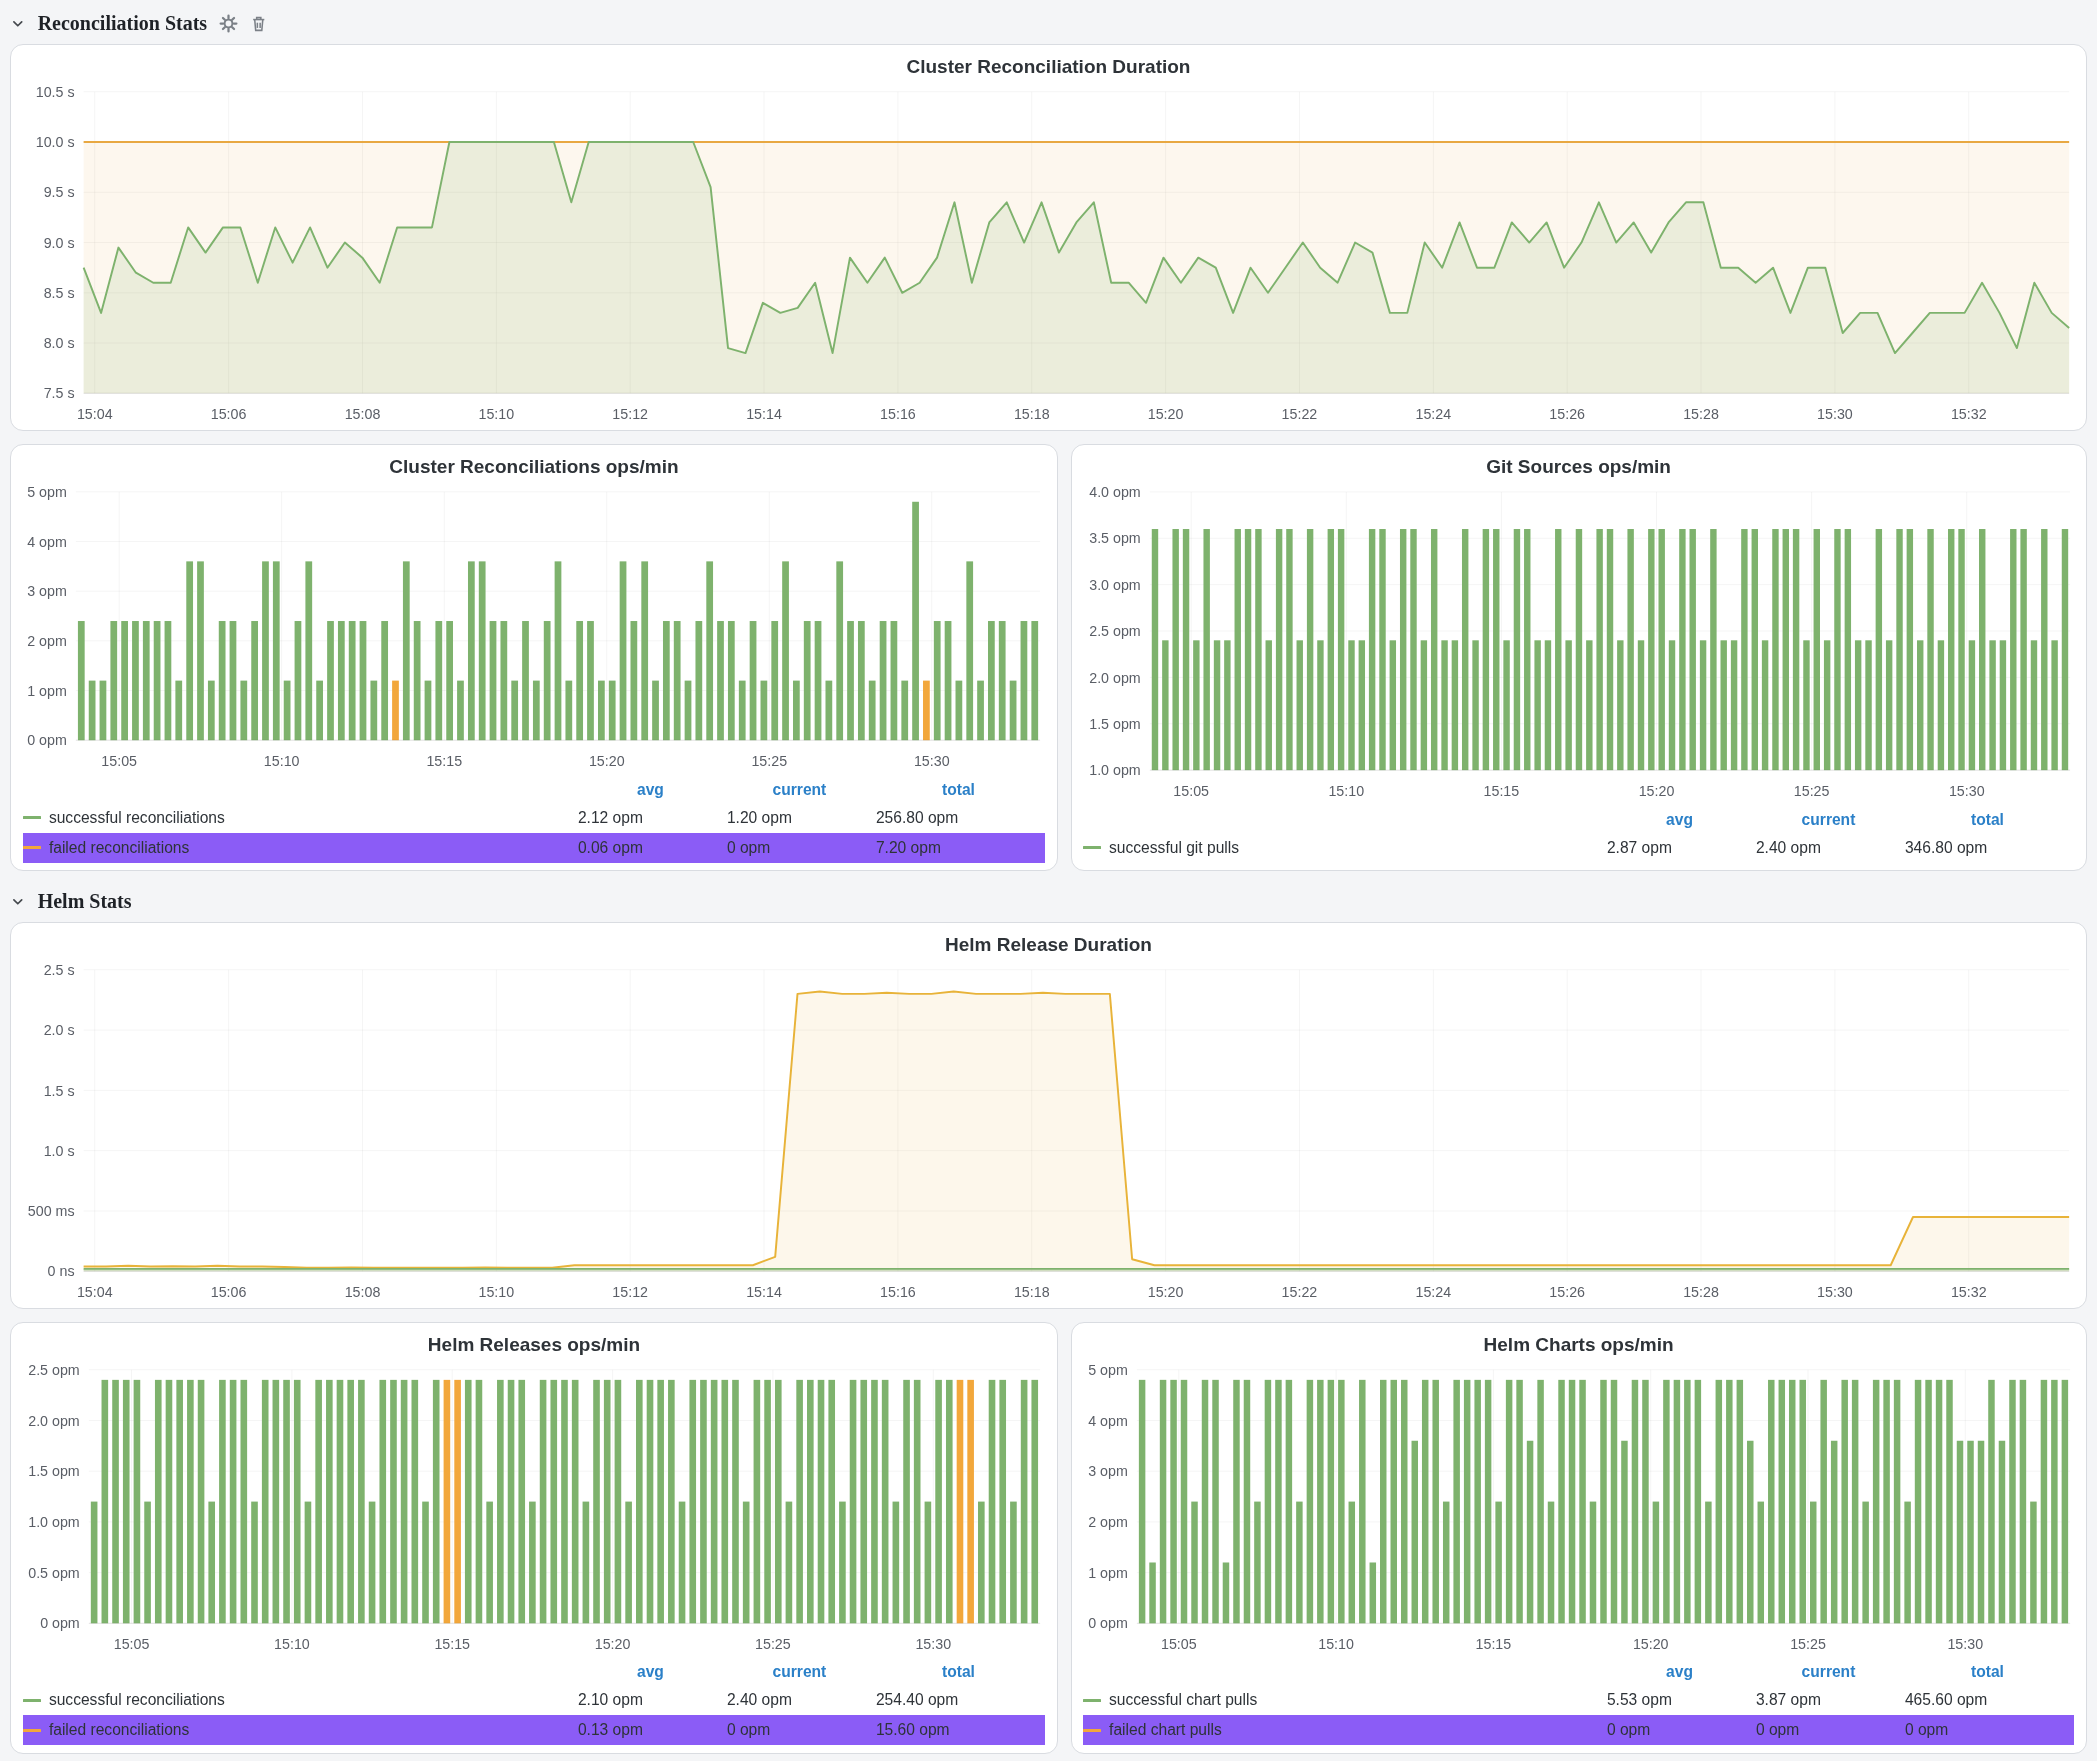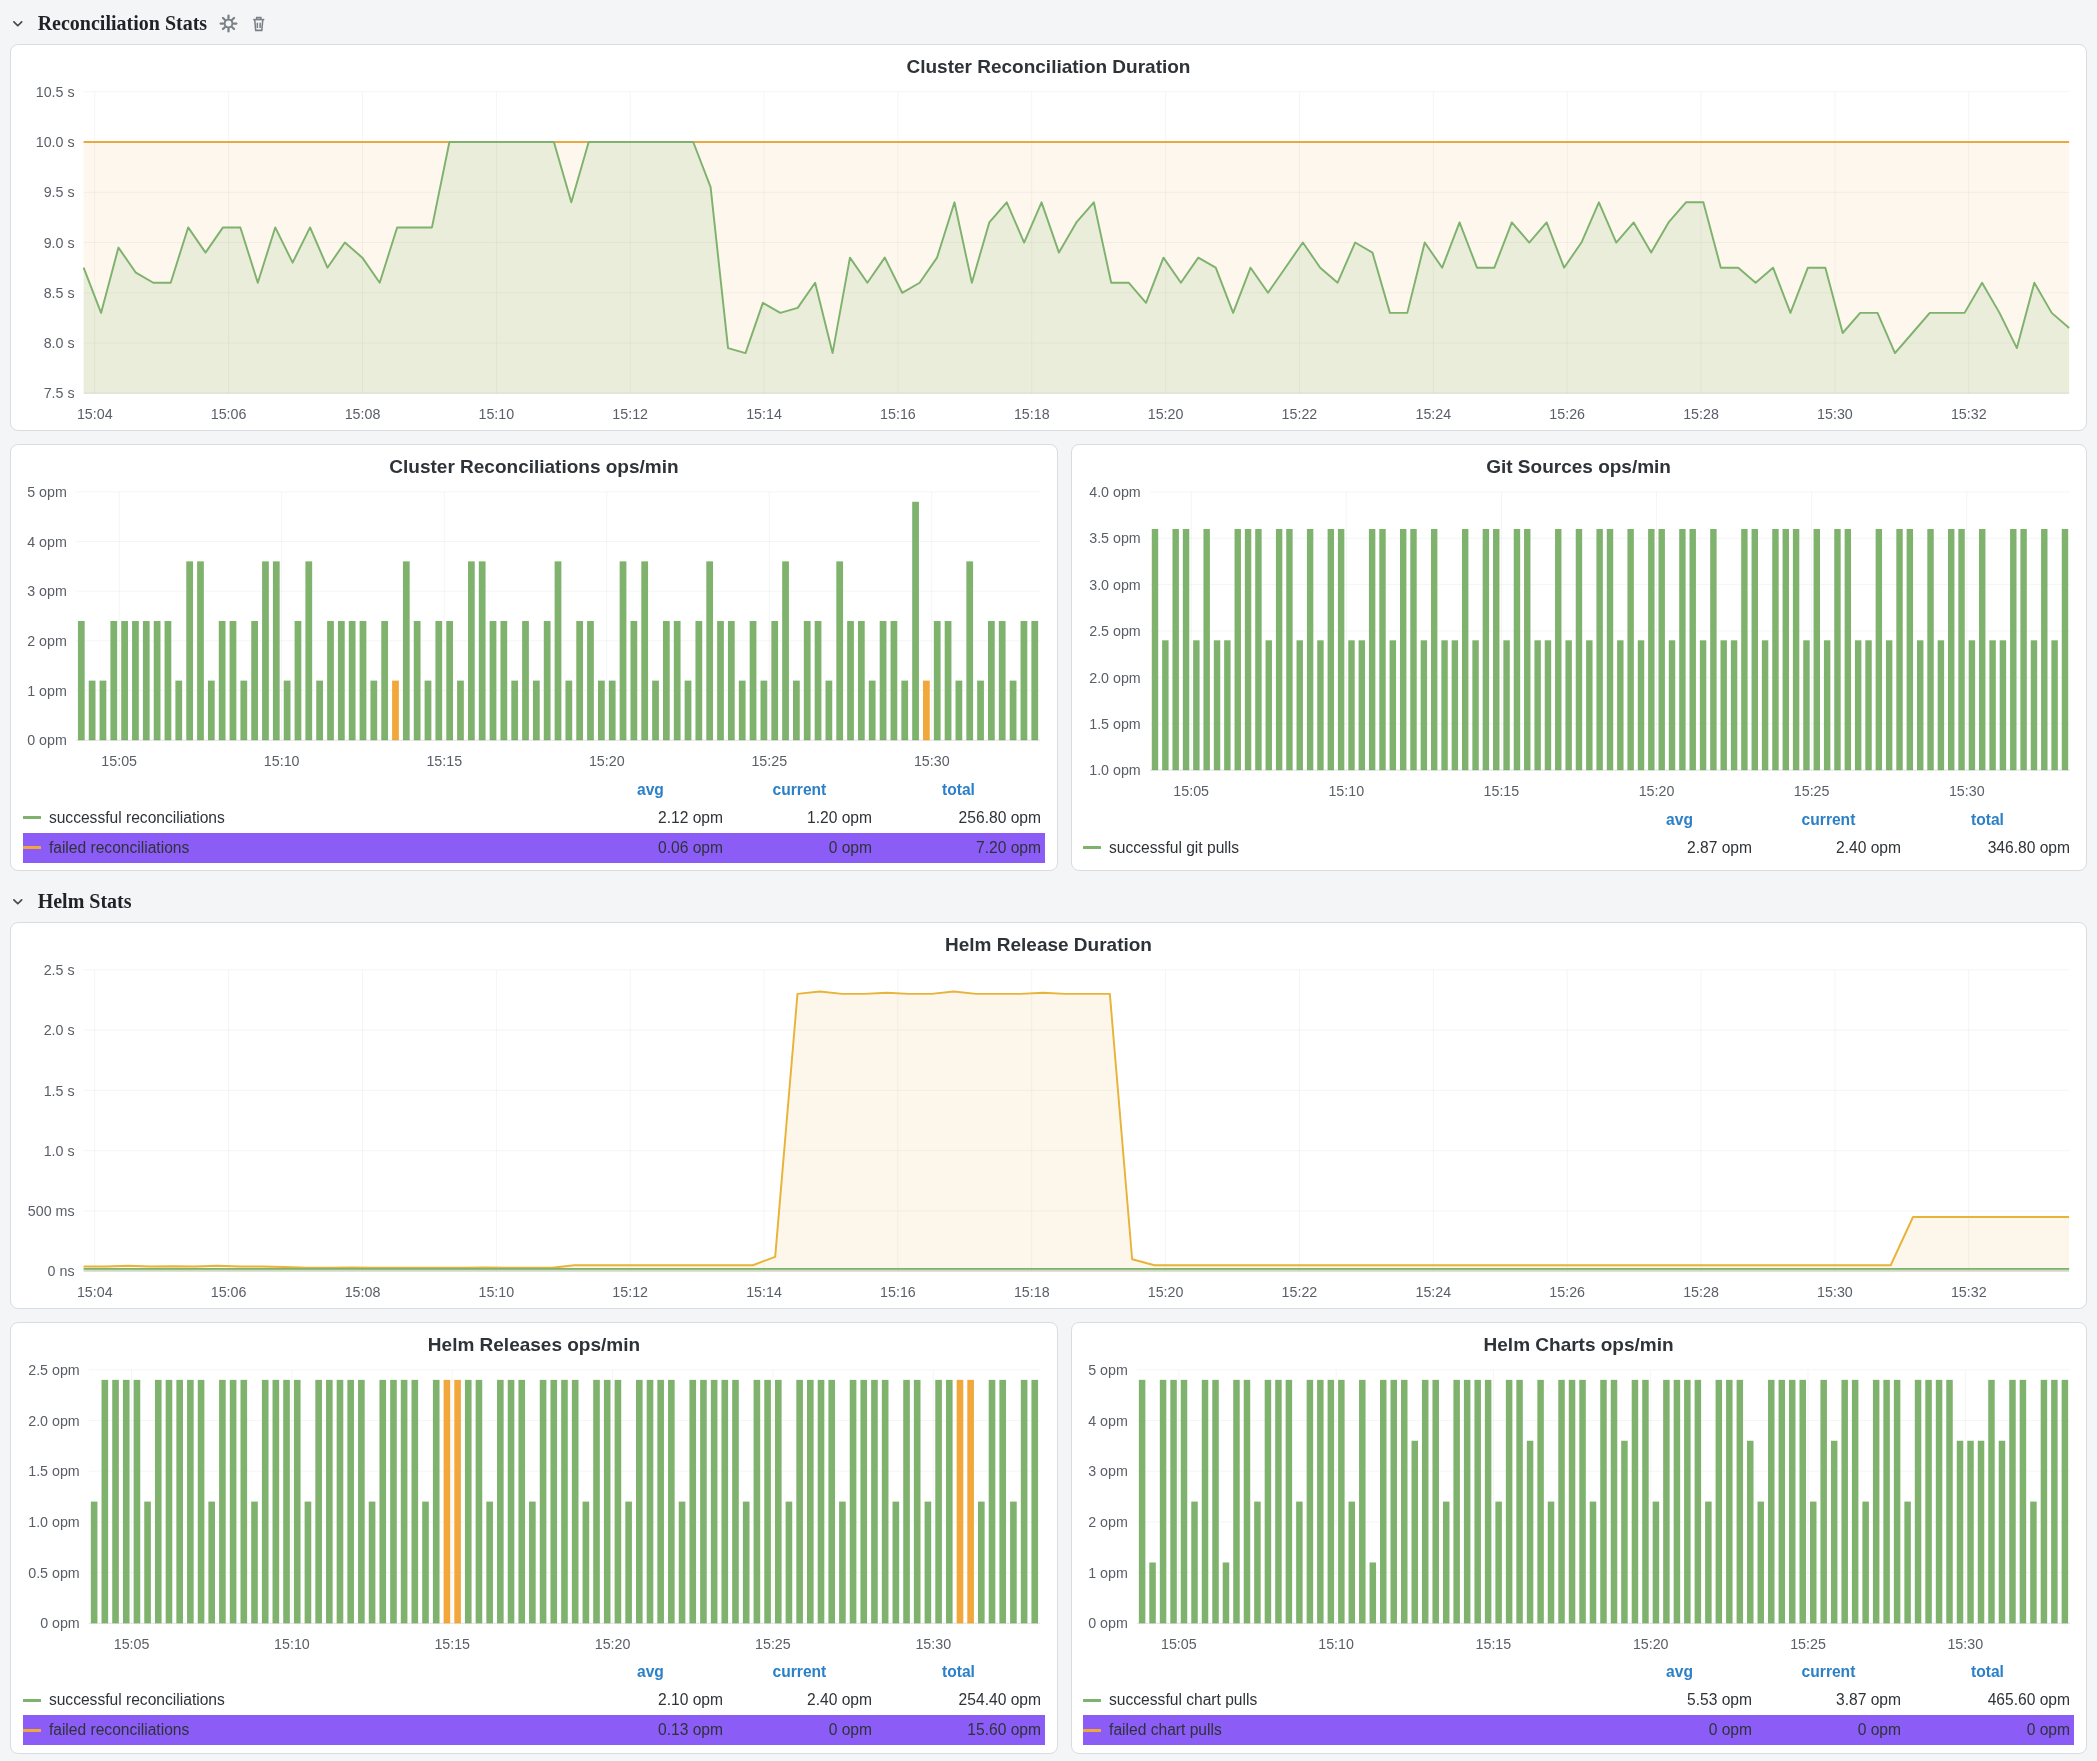--- a/index.html
+++ b/index.html
@@ -10,21 +10,21 @@
     font-family:"Liberation Sans", sans-serif;
     color:#24292e;
   }
   .wrap { padding:6.5px 10.4px 7.8px 10.4px; }
 
   .sec-head { display:flex; align-items:center; gap:10.4px; height:34px; cursor:pointer; }
   .sec-title { font-size:20px; font-weight:bold; color:#1f2227; margin-left:1.3px;font-family:Liberation Serif, serif; }
   .chev { display:flex; align-items:center; color:#45494e; }
   .icon-btn { display:flex; align-items:center; color:#7b8087; cursor:pointer; }
 
-  .panel { background:#ffffff; border:0.6px solid #d9dce1; border-radius:8px;
+  .panel { background:#ffffff; border:0.6px solid #d9dce1; border-radius:13px;
            display:flex; flex-direction:column; overflow:hidden; }
   .panel-title { text-align:center; font-size:19px; font-weight:bold; color:#2e3338;
                  padding:10.4px 0 2.6px 0; flex:0 0 auto; cursor:pointer; }
   .chart { flex:1 1 auto; min-height:0; position:relative; }
   .chart svg { display:block; }
   .chart .grid { stroke:rgba(33,33,33,0.07); stroke-width:1; }
   .chart .axis { stroke:rgba(33,33,33,0.14); stroke-width:1; }
   .chart text.tick { font-family:"Liberation Sans",sans-serif; font-size:22px; fill:#5a5e66; }
   .tx { text-anchor:middle; }
   .ty { text-anchor:end; }
@@ -37,21 +37,21 @@
   #panel-helm-duration { height:387px; margin-top:3.9px; }
   .row2 { height:427px; }
   .row3 { height:432px; }
   .sec2 { margin-top:13px; }
 
   .legend { padding:0 11.7px 7.8px 11.7px; flex:0 0 auto; }
   .lg-row { display:grid; grid-template-columns:1fr 149px 149px 169px; align-items:center;
             height:30px; font-size:15.6px; }
   .lg-head { height:26px; }
   .lg-h { color:#2b80c8; font-weight:bold; text-align:center; padding-right:3.9px; cursor:pointer; }
-  .lg-v { text-align:right; color:#2e3338; padding-right:3.9px; }
+  .lg-v { text-align:left; color:#2e3338; padding-right:3.9px; }
   .lg-name { display:flex; align-items:center; gap:7.8px; color:#2e3338; cursor:pointer; }
   .swatch { width:18px; height:2.6px; border-radius:0.6px; display:inline-block; flex:0 0 auto; }
   .lg-row.alt { background:#8b5cf6; }
 </style>
 </head>
 <body>
 
 <div class="wrap">
 
   <div class="sec-head">

